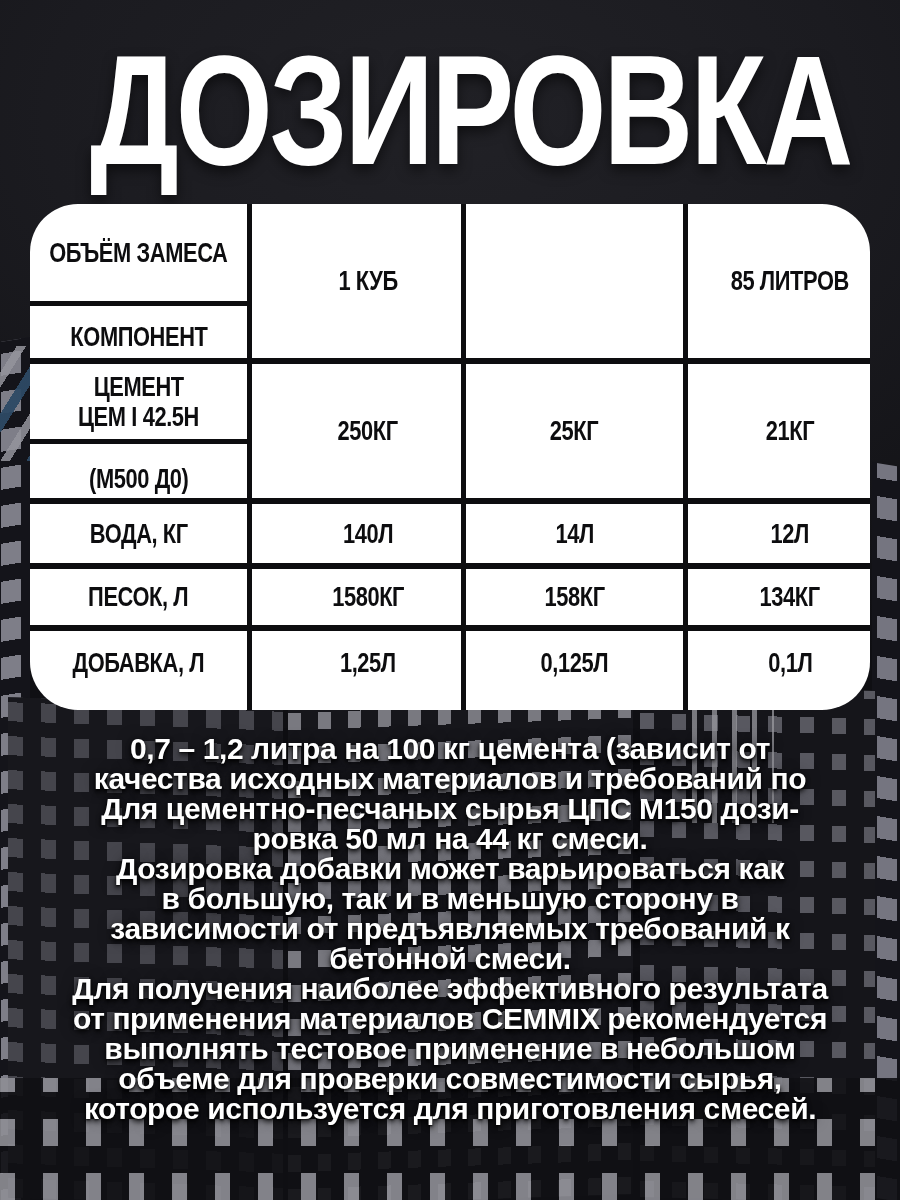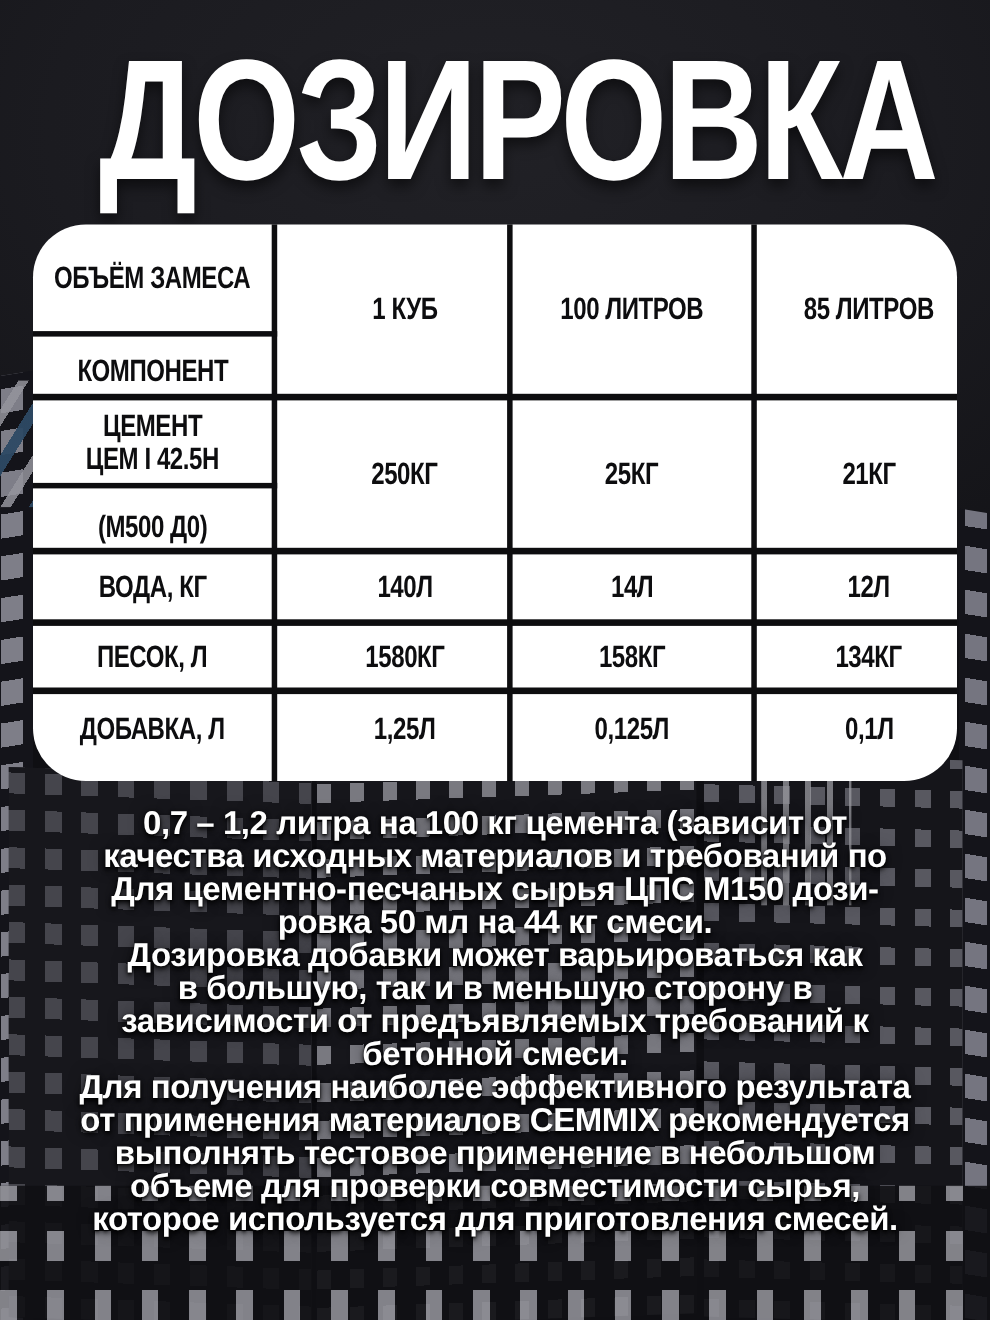--- a/index.html
+++ b/index.html
@@ -191,23 +191,20 @@
     <div class="subline s2"></div>
 
     <div class="cell c0 r-corner-top">
       <span class="ct">ОБЪЁМ ЗАМЕСА</span>
     </div>
     <div class="cell c0 r-corner-bottom">
       <span class="ct">КОМПОНЕНТ</span>
     </div>
     <div class="cell c1 r-head">
       <span class="ct">1 КУБ</span>
-    </div>
-    <div class="cell c2 r-head">
-      <span class="ct">100 ЛИТРОВ</span>
     </div>
     <div class="cell c3 r-head">
       <span class="ct">85 ЛИТРОВ</span>
     </div>
 
     <div class="cell c0 r-cem-label two-line">
       <span class="ct">ЦЕМЕНТ</span>
       <span class="ct">ЦЕМ I 42.5Н</span>
     </div>
     <div class="cell c0 r-cem-sub">

